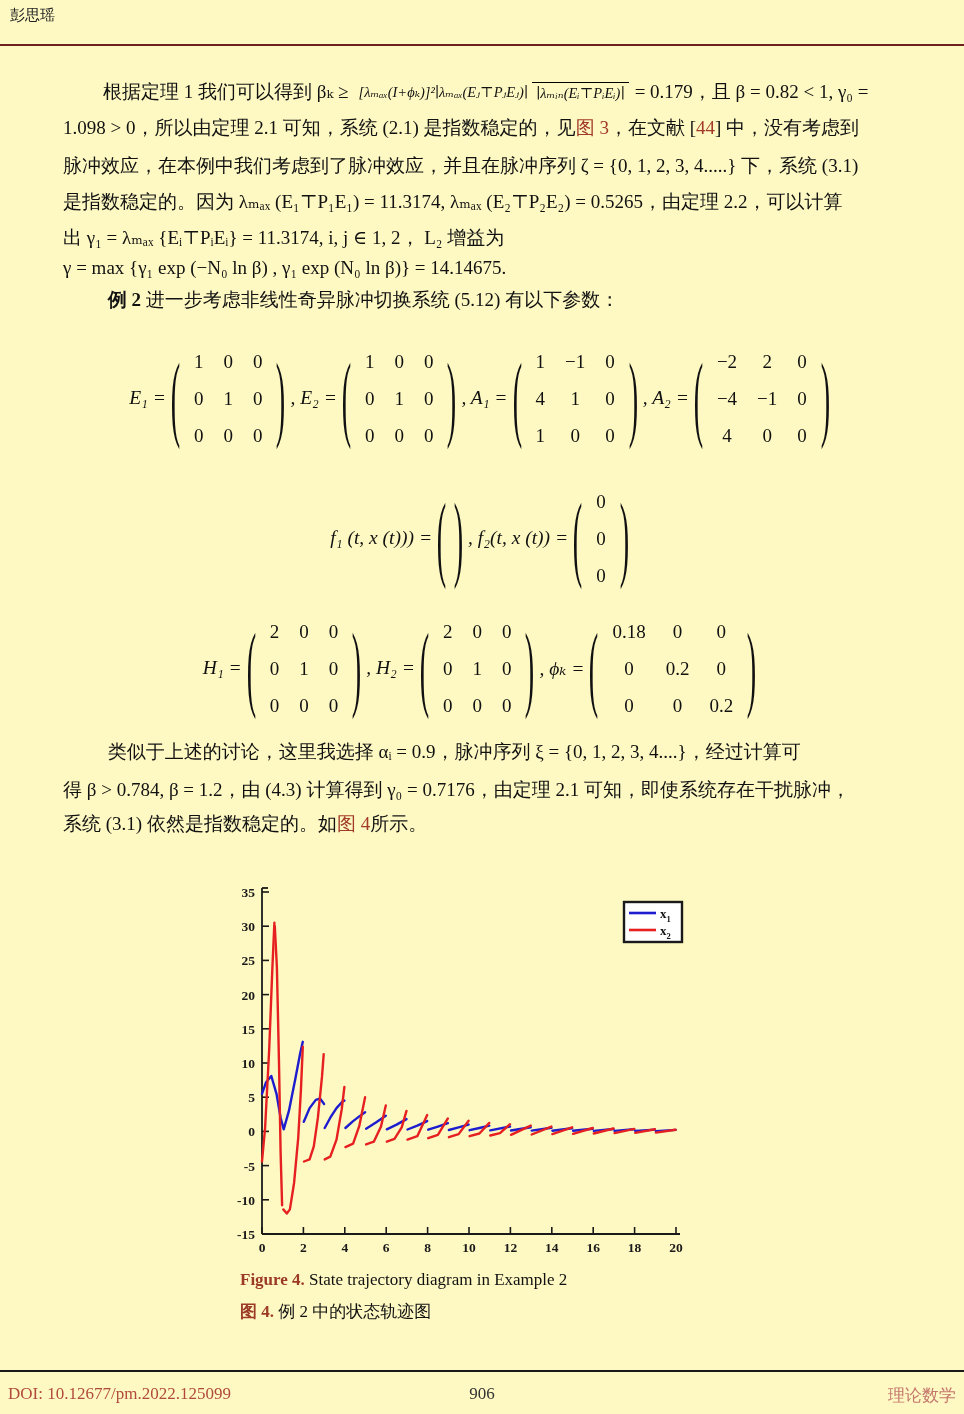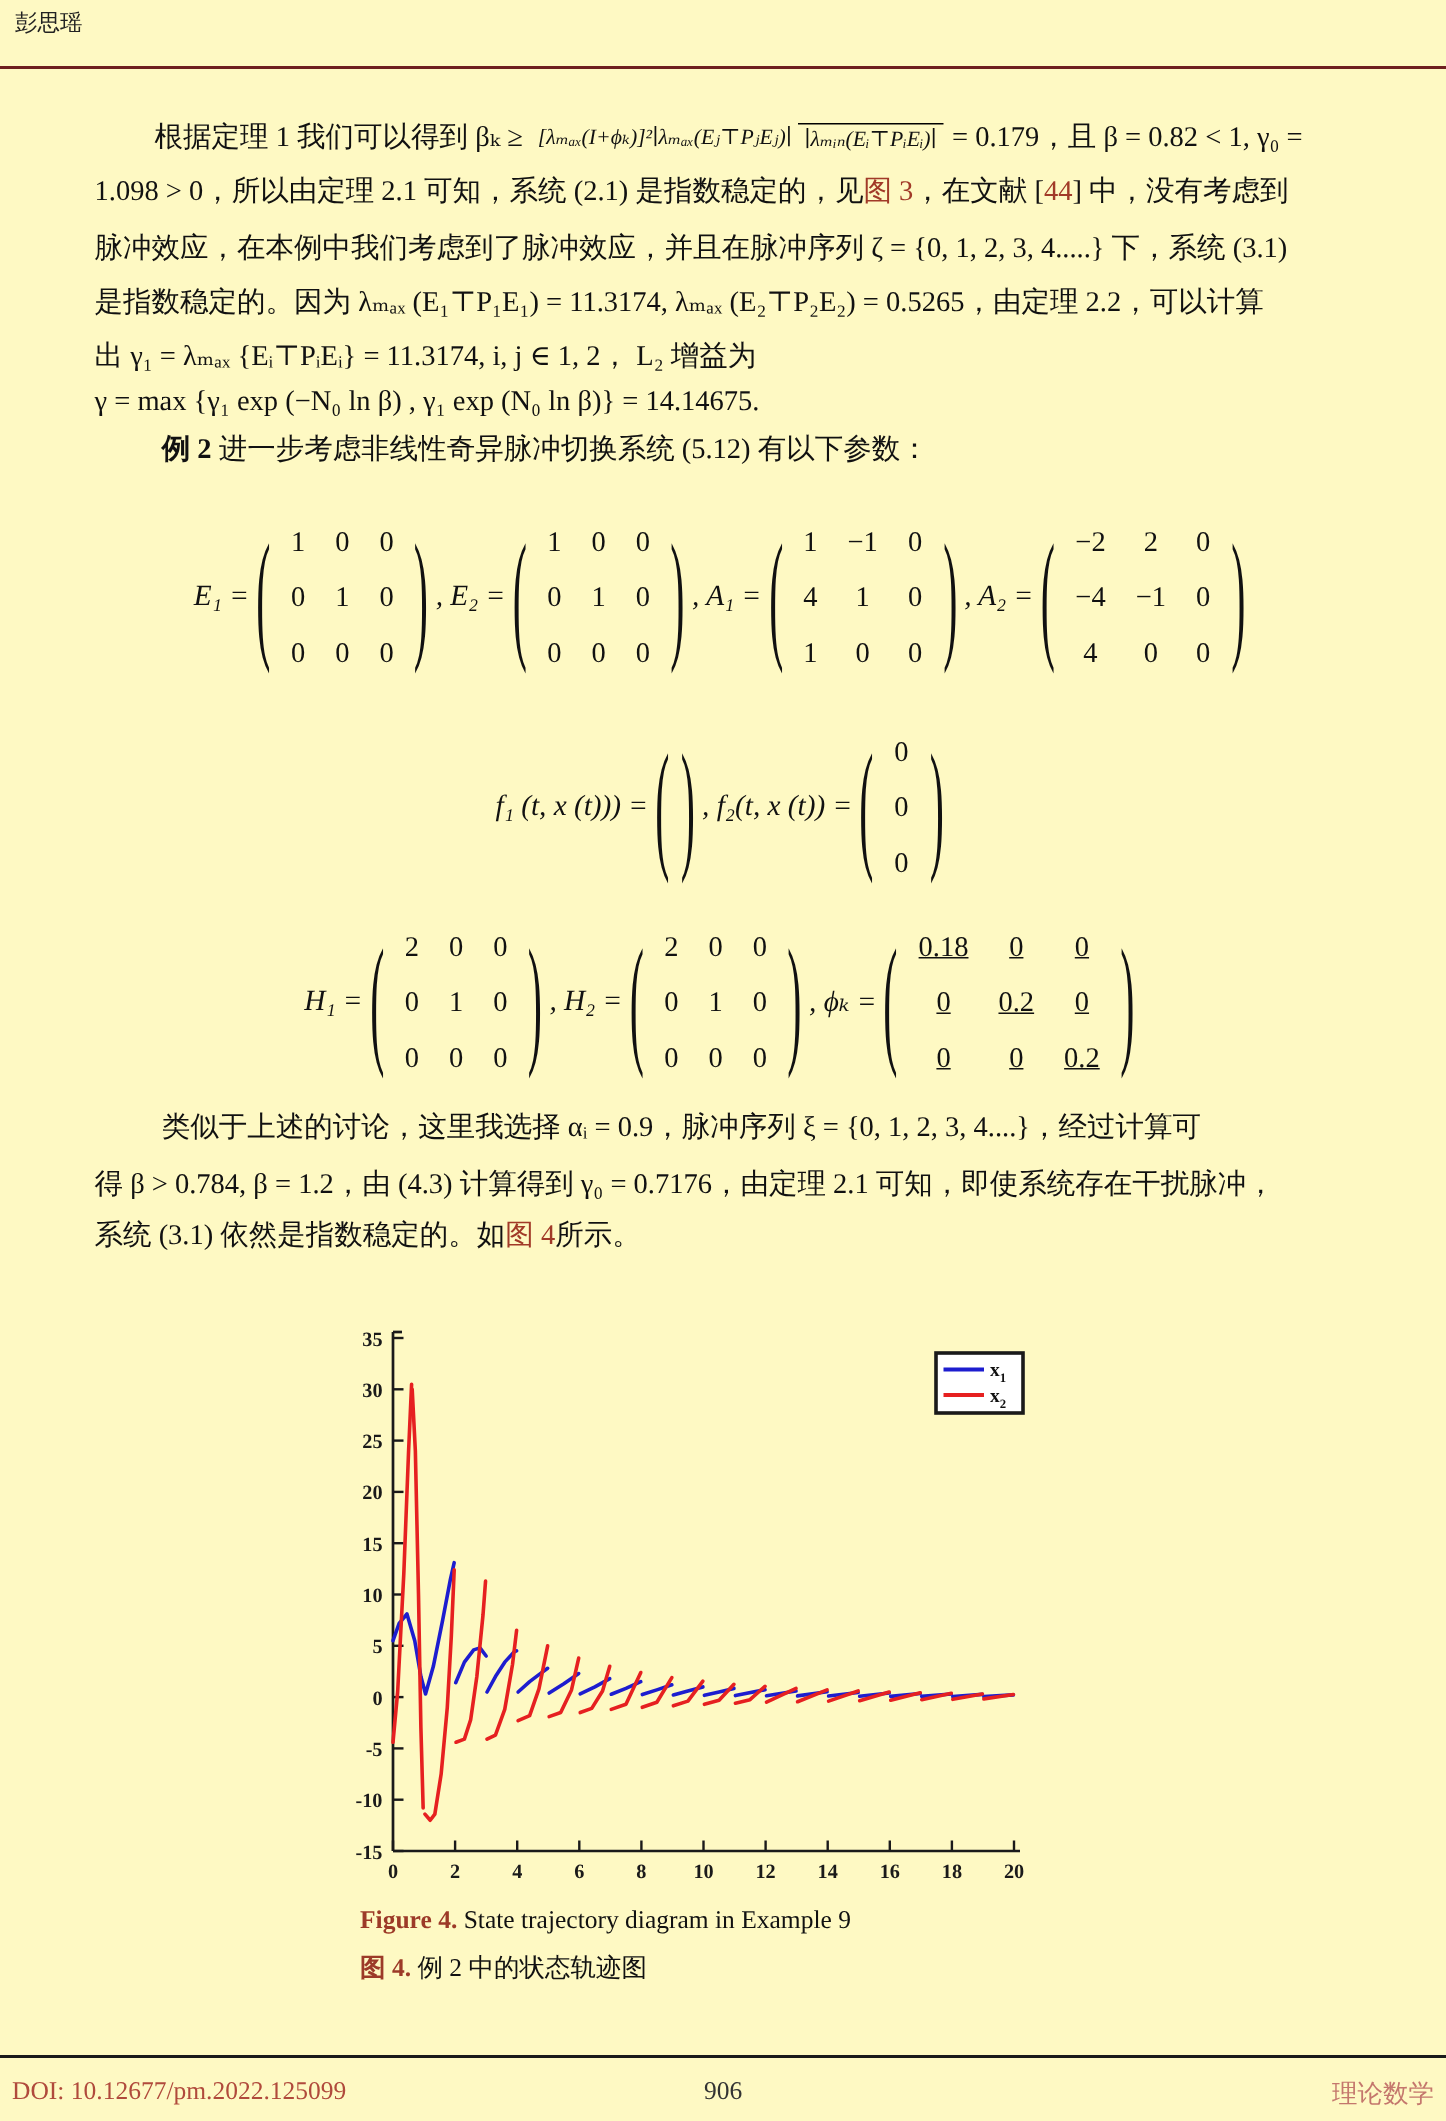--- a/index.html
+++ b/index.html
@@ -175,21 +175,21 @@
           <span class="cell">0</span>
           <span class="cell">0</span>
           <span class="cell">0</span>
           <span class="cell">0</span>
         </span>
         <span class="paren">)</span>
       </span>
       <span class="eq-label">, ϕₖ =</span>
       <span class="mat">
         <span class="paren">(</span>
-        <span class="mat-grid" style="grid-template-columns: repeat(3, auto); text-decoration: underline;">
+        <span class="mat-grid" style="grid-template-columns: repeat(3, auto);">
           <span class="cell">0.18</span>
           <span class="cell">0</span>
           <span class="cell">0</span>
           <span class="cell">0</span>
           <span class="cell">0.2</span>
           <span class="cell">0</span>
           <span class="cell">0</span>
           <span class="cell">0</span>
           <span class="cell">0.2</span>
         </span>
@@ -295,21 +295,21 @@
         <polyline points="411.2,256.9 430.9,253.3" fill="none" stroke="#e62020" stroke-width="2.4" stroke-linecap="round" stroke-linejoin="round"></polyline>
         <polyline points="431.9,256.6 451.6,253.7" fill="none" stroke="#e62020" stroke-width="2.4" stroke-linecap="round" stroke-linejoin="round"></polyline>
         <rect x="400" y="26" width="58" height="40" fill="#ffffff" stroke="#1a1a1a" stroke-width="2.4"></rect>
         <line x1="405" y1="37" x2="432" y2="37" stroke="#1d1dcf" stroke-width="2.6"></line>
         <text x="436" y="41.5" font-family="&quot;Liberation Serif&quot;,&quot;DejaVu Serif&quot;,serif" font-size="13" font-weight="bold" fill="#111">x<tspan dy="4" font-size="8.5">1</tspan></text>
         <line x1="405" y1="54" x2="432" y2="54" stroke="#e62020" stroke-width="2.6"></line>
         <text x="436" y="58.5" font-family="&quot;Liberation Serif&quot;,&quot;DejaVu Serif&quot;,serif" font-size="13" font-weight="bold" fill="#111">x<tspan dy="4" font-size="8.5">2</tspan></text>
       </svg></div>
 
   <div class="cap" style="top:1270px;">
-    <span class="bold" style="color: rgb(156, 58, 40);">Figure 4.</span><span> State trajectory diagram in Example 9</span>
+    <span class="bold" style="color: rgb(156, 58, 40);">Figure 4.</span><span> State trajectory diagram in Example 2</span>
   </div>
   <div class="cap" style="top:1300px;">
     <span class="bold" style="color: rgb(156, 58, 40);">图 4.</span><span> 例 2 中的状态轨迹图</span>
   </div>
 
   <div class="rule-bottom"></div>
   <div class="foot foot-page">906</div>
   <div class="foot foot-doi" style="color: rgb(176, 74, 60);">DOI: 10.12677/pm.2022.125099</div>
   <div class="foot foot-journal" style="color: rgb(196, 119, 109);">理论数学</div>
 

